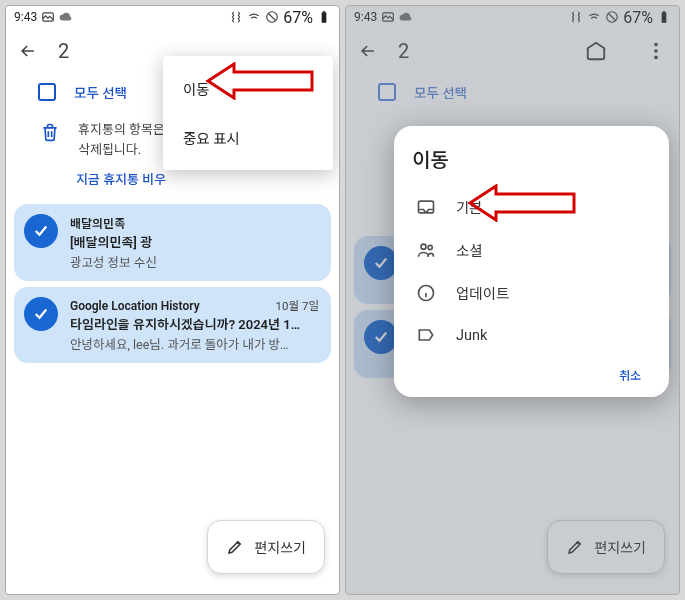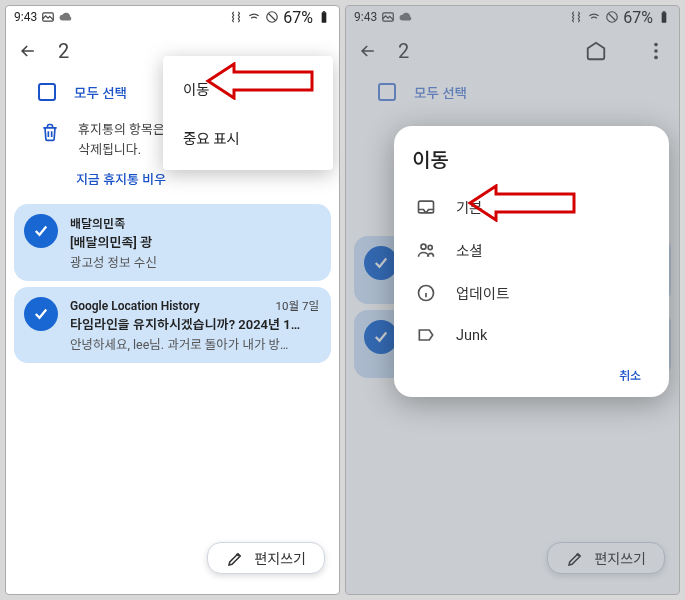--- a/index.html
+++ b/index.html
@@ -38,21 +38,21 @@
     display: flex; align-items: center; justify-content: center; color: #fff; flex-shrink: 0; }
   .avatar svg { width: 18px; height: 18px; }
   .body { flex: 1; min-width: 0; }
   .row1 { display: flex; justify-content: space-between; align-items: baseline; }
   .sender { font-size: 12px; font-weight: 600; color: #222; white-space: nowrap; overflow: hidden; text-overflow: ellipsis; }
   .date { font-size: 11.5px; color: #444; margin-left: 6px; flex-shrink: 0; }
   .subj { font-size: 13px; font-weight: 600; color: #222; margin-top: 1px; white-space: nowrap; overflow: hidden; text-overflow: ellipsis; }
   .snip { font-size: 12.5px; color: #555; margin-top: 1px; white-space: nowrap; overflow: hidden; text-overflow: ellipsis; }
   
   .fab { position: absolute; right: 14px; bottom: 20px; background: #fff; border: 1px solid #d0d6e0;
-    border-radius: 14px; padding: 5px 18px; display: flex; align-items: flex-end; gap: 10px;
+    border-radius: 14px; padding: 16px 18px; display: flex; align-items: center; gap: 10px;
     font-size: 14px; color: #333; box-shadow: 0 2px 6px rgba(0,0,0,.15); }
   .fab svg { width: 18px; height: 18px; }
   
   .menu1 { position: absolute; top: 50px; right: 6px; width: 170px; background: #fff;
     box-shadow: 0 4px 20px rgba(0,0,0,.25); border-radius: 4px; padding: 8px 0; z-index: 20; }
   .menu1 .mi { padding: 14px 20px; font-size: 14.5px; color: #222; }
   
   .arrow { position: absolute; z-index: 30; }
   .arrow.a1 { top: 56px; left: 198px; width: 110px; height: 38px; }
   .arrow.a2 { top: 178px; left: 120px; width: 110px; height: 38px; }

